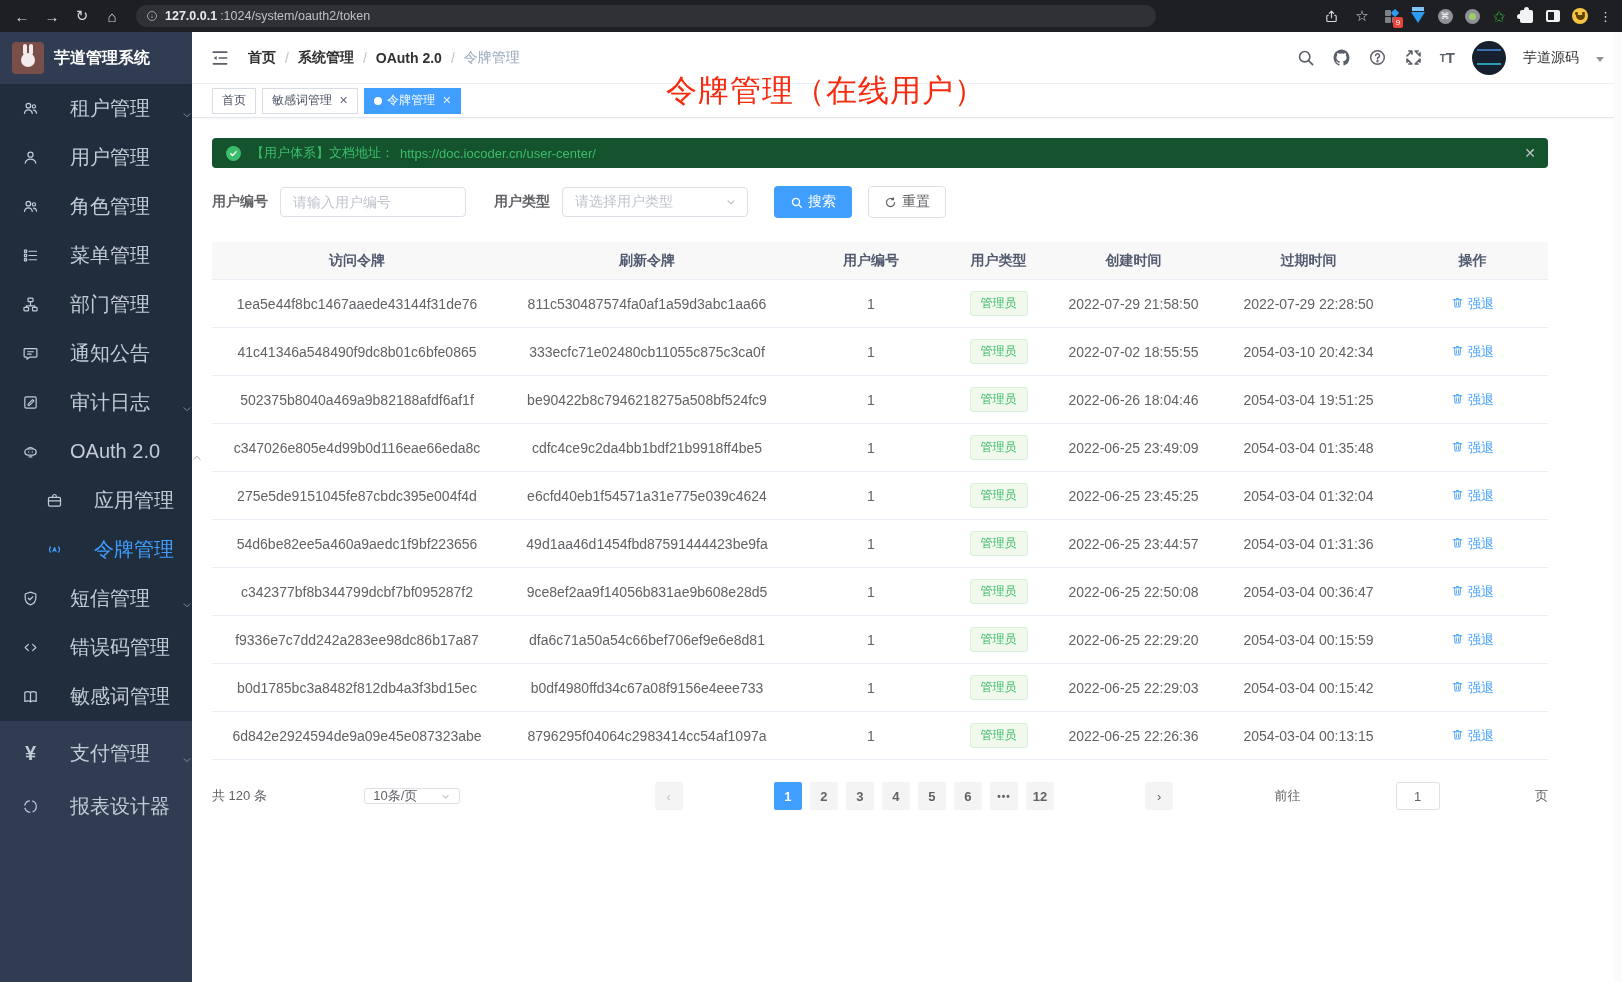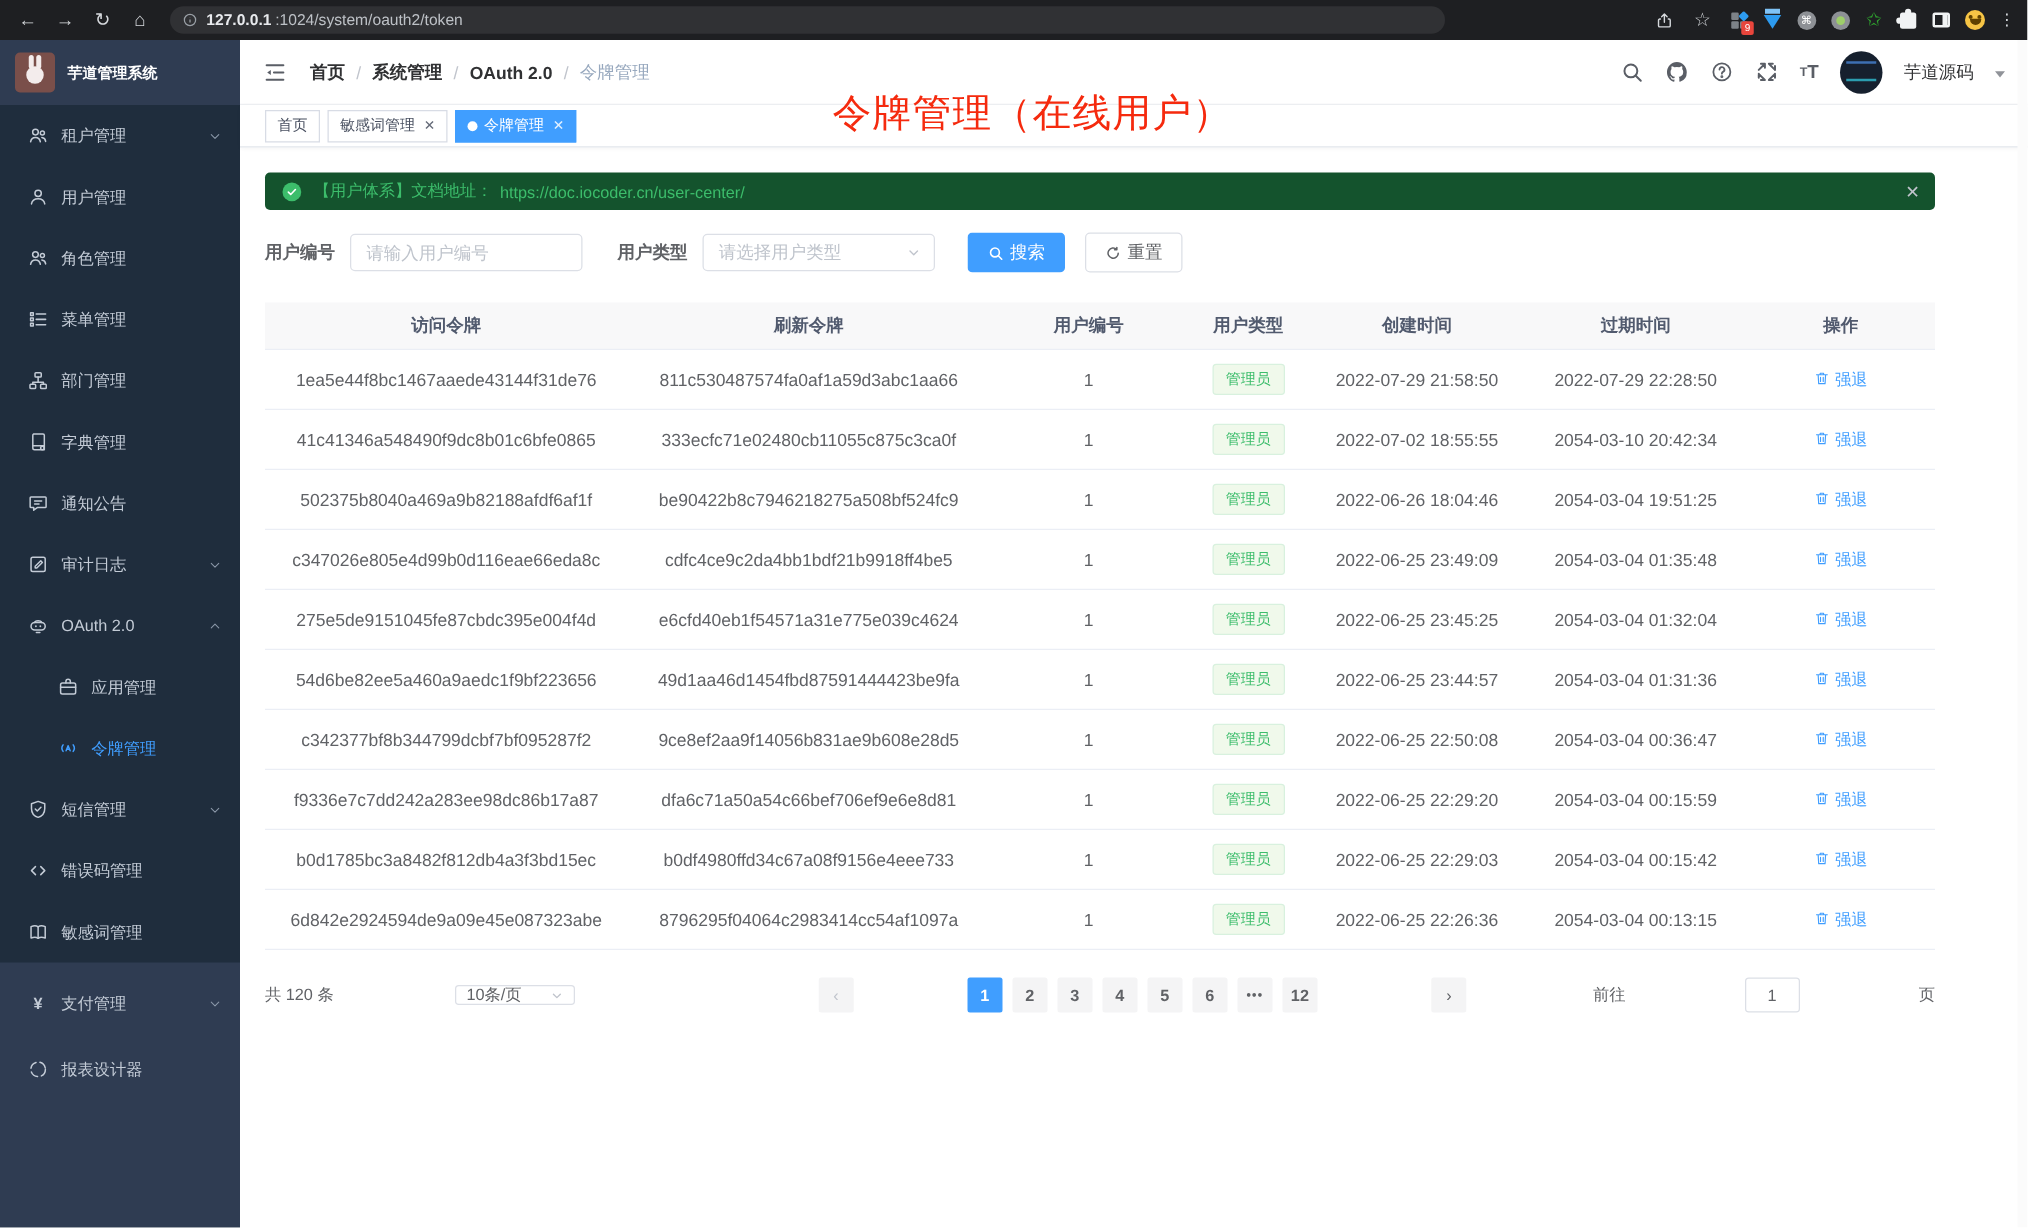--- a/index.html
+++ b/index.html
@@ -39,23 +39,23 @@
   .ext-emoji::after{content:""; position:absolute; left:3.5px; top:7px; width:9px; height:5px; border-radius:0 0 9px 9px; background:#5f4100;}
   .dots3{color:#d6d9dd; font-size:13px; letter-spacing:0;}
 
   
   .app{display:flex; height:950px;}
   .sidebar{width:192px; background:var(--sidebar-bg); display:flex; flex-direction:column; flex:0 0 auto;}
   .logo-row{height:52px; background:var(--sidebar-bg-light); display:flex; align-items:center; gap:10px; padding:0 12px; flex:0 0 auto;}
   .logo-img{width:32px; height:32px; border-radius:4px; background:#7a4f4a; position:relative; overflow:hidden; flex:0 0 auto;}
   .logo-img::before{content:""; position:absolute; left:9px; top:11px; width:14px; height:14px; border-radius:50%; background:#f3ecec;}
   .logo-img::after{content:""; position:absolute; left:11px; top:2px; width:4px; height:11px; border-radius:3px; background:#f3ecec; box-shadow:6px 0 0 #f3ecec;}
-  .logo-title{color:#fff; font-weight:bold; font-size:12px; white-space:nowrap;}
+  .logo-title{color:#fff; font-weight:bold; font-size:16px; white-space:nowrap;}
   .menu{flex:0 0 auto;}
-  .menu-item{height:49px; display:flex; align-items:center; gap:10px; padding:0 14px 0 22px; color:#c3cbd6; font-size:13px; cursor:pointer;}
+  .menu-item{height:49px; display:flex; align-items:center; gap:31px; padding:0 14px 0 22px; color:#c3cbd6; font-size:20px; cursor:pointer;}
   .menu-item.indent{padding-left:46px;}
   .menu-item.active{color:var(--primary);}
   .mi-icon{width:17px; height:17px; display:flex; align-items:center; justify-content:center; flex:0 0 auto; font-weight:bold;}
   .mi-icon svg{width:17px; height:17px;}
   .mi-label{white-space:nowrap;}
   .mi-arrow{margin-left:auto; width:12px; height:12px; color:#8a97a8;}
   .mi-arrow svg{width:12px; height:12px;}
   .mi-arrow.up svg{transform:rotate(180deg);}
   .sidebar-bottom{flex:1; background:var(--sidebar-bg-light); padding-top:6px;}
   .sidebar-bottom .menu-item{height:53px;}
@@ -247,30 +247,20 @@
               <rect x="2.8" y="16" width="6.4" height="5" rx="1"></rect>
               <rect x="14.8" y="16" width="6.4" height="5" rx="1"></rect>
               <path d="M12 8v4M6 16v-2.2h12V16M12 12v1.8"></path>
             </svg>
           </span>
           <span class="mi-label">部门管理</span>
         </div>
         <div class="menu-item">
           <span class="mi-icon">
             <svg viewBox="0 0 24 24" fill="none" stroke="currentColor" stroke-width="1.7" stroke-linecap="round" stroke-linejoin="round">
-              <path d="M7 3h10.5A1.5 1.5 0 0 1 19 4.5V21H8a2 2 0 0 1-2-2V5a2 2 0 0 1 1-2z"></path>
-              <path d="M6 16.5h13"></path>
-              <circle cx="16.8" cy="19" r="2"></circle>
-            </svg>
-          </span>
-          <span class="mi-label">字典管理</span>
-        </div>
-        <div class="menu-item">
-          <span class="mi-icon">
-            <svg viewBox="0 0 24 24" fill="none" stroke="currentColor" stroke-width="1.7" stroke-linecap="round" stroke-linejoin="round">
               <path d="M4 5h16a1 1 0 0 1 1 1v10a1 1 0 0 1-1 1h-9l-4 3v-3H4a1 1 0 0 1-1-1V6a1 1 0 0 1 1-1z"></path>
               <path d="M8 9.5h8M8 13h5"></path>
             </svg>
           </span>
           <span class="mi-label">通知公告</span>
         </div>
         <div class="menu-item">
           <span class="mi-icon">
             <svg viewBox="0 0 24 24" fill="none" stroke="currentColor" stroke-width="1.7" stroke-linecap="round" stroke-linejoin="round">
               <rect x="4" y="4" width="16" height="16" rx="2"></rect>

